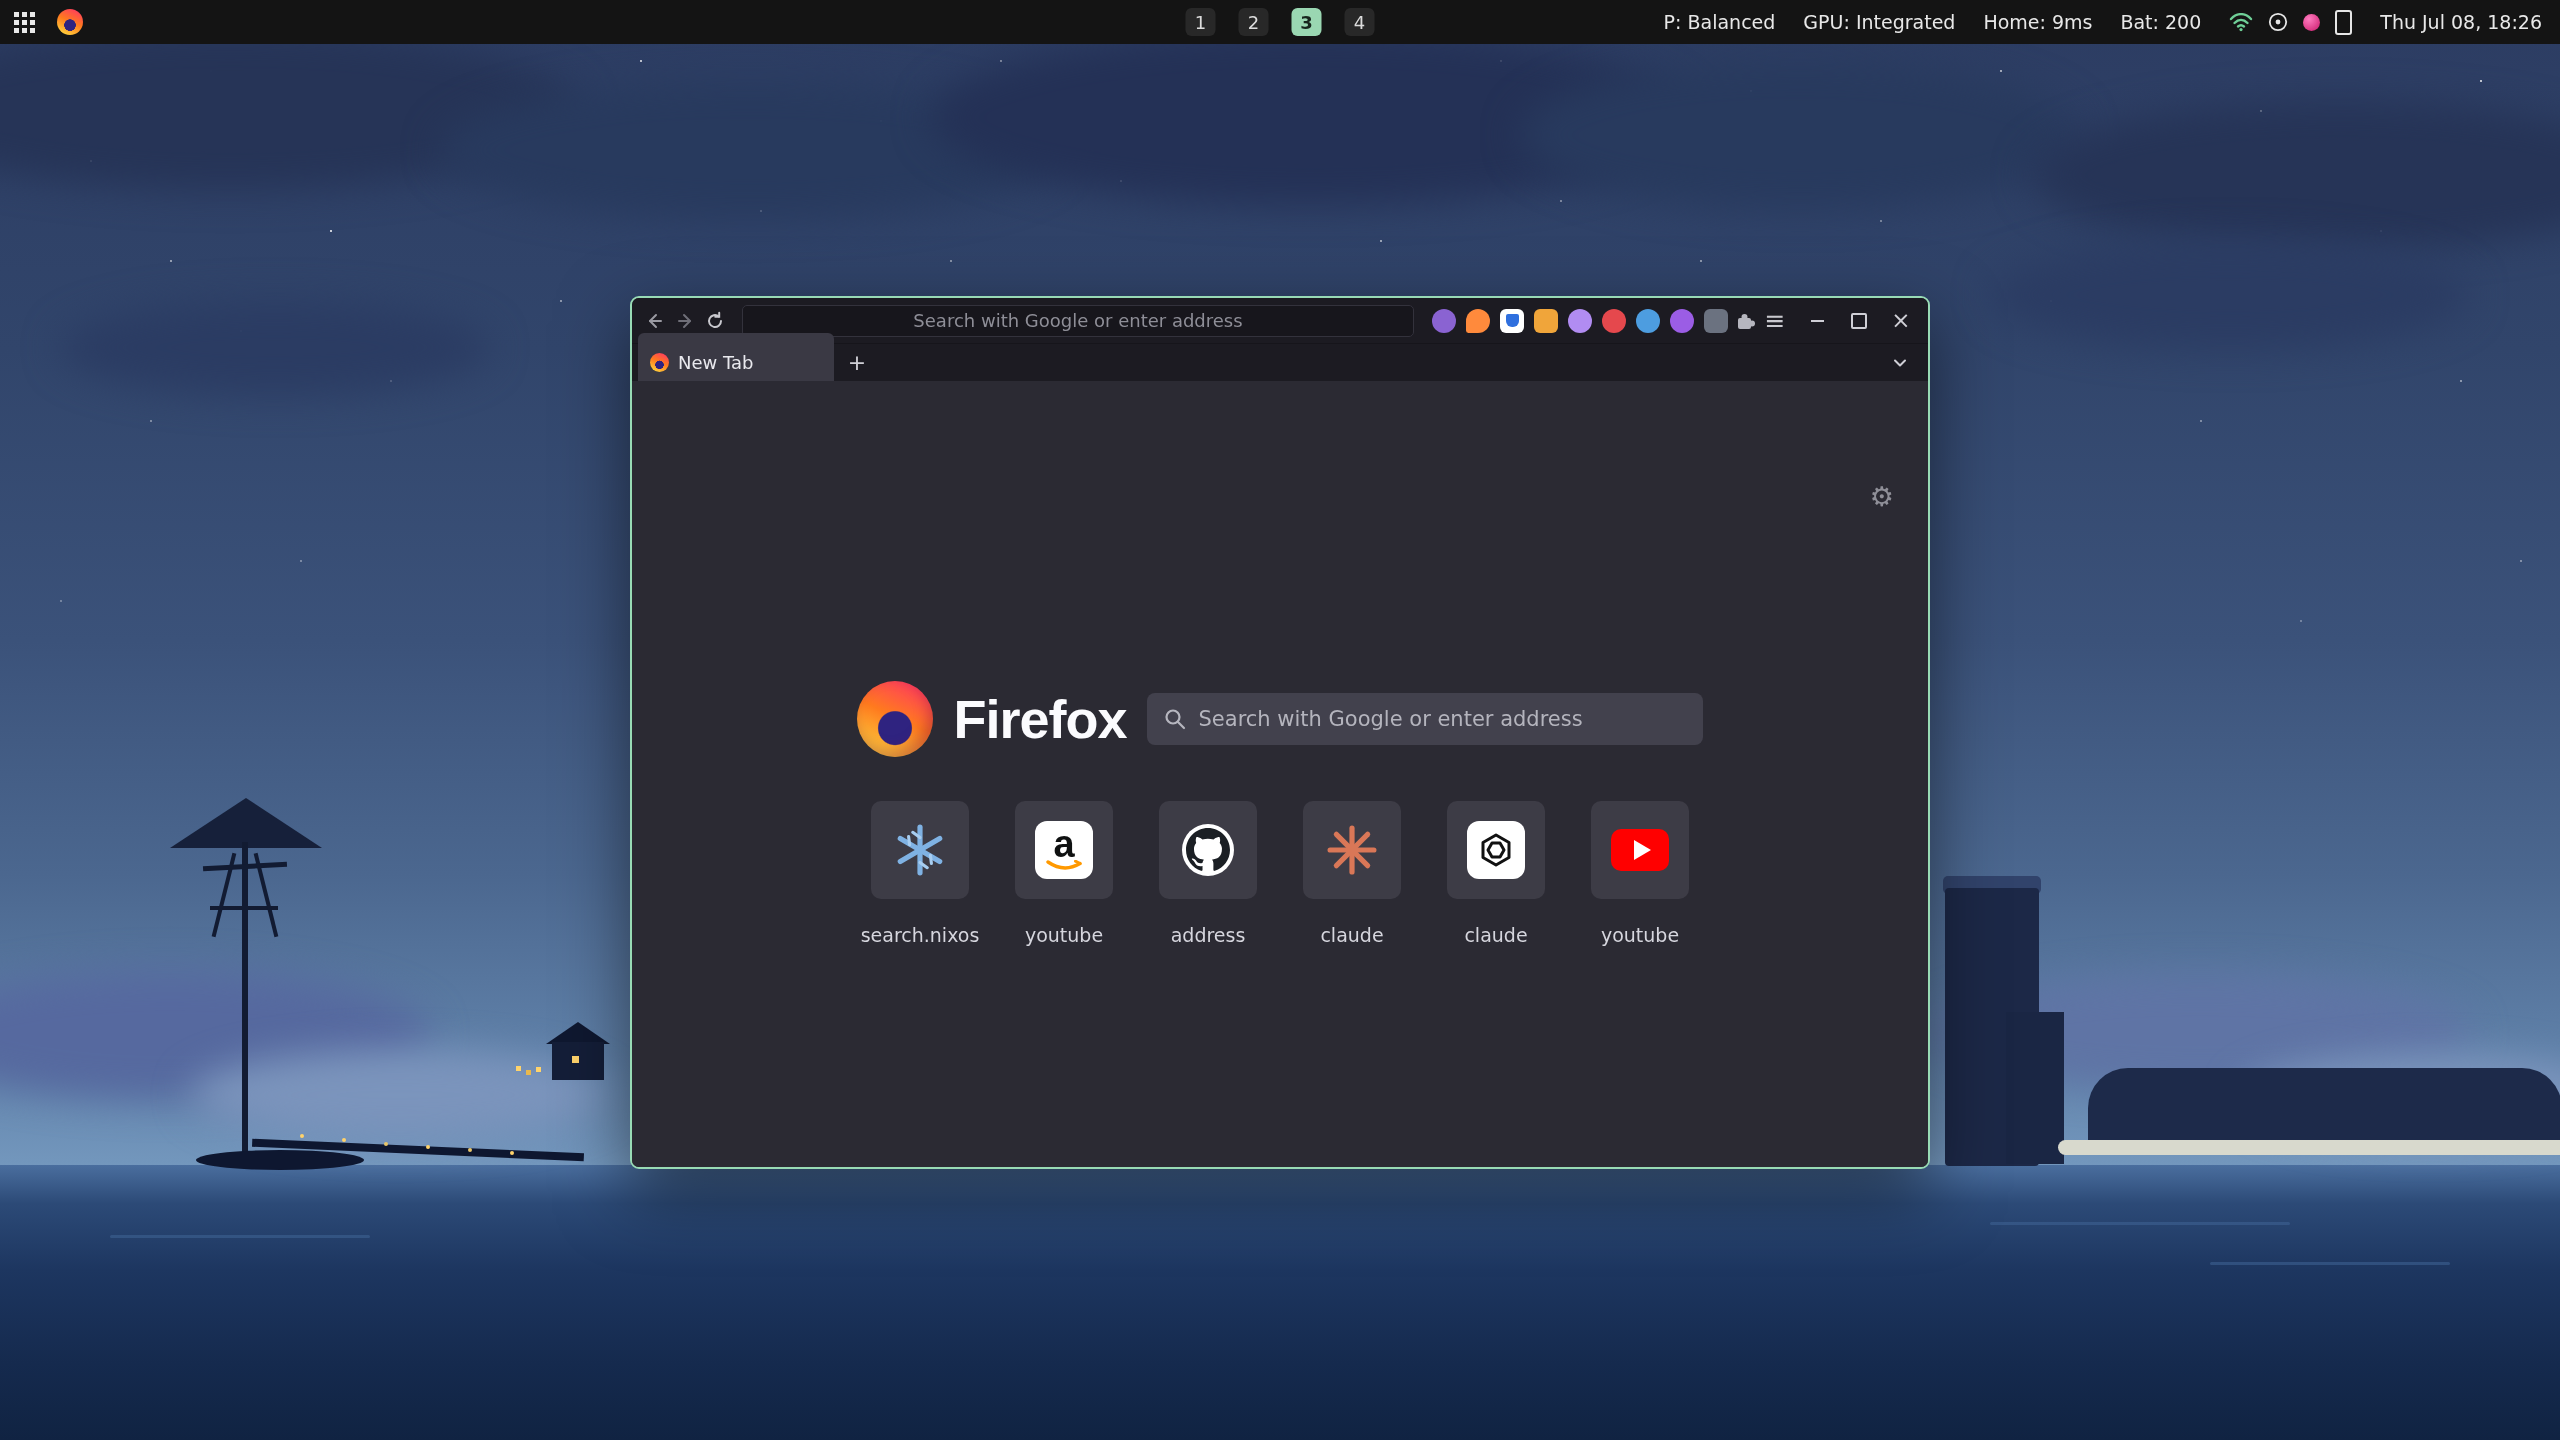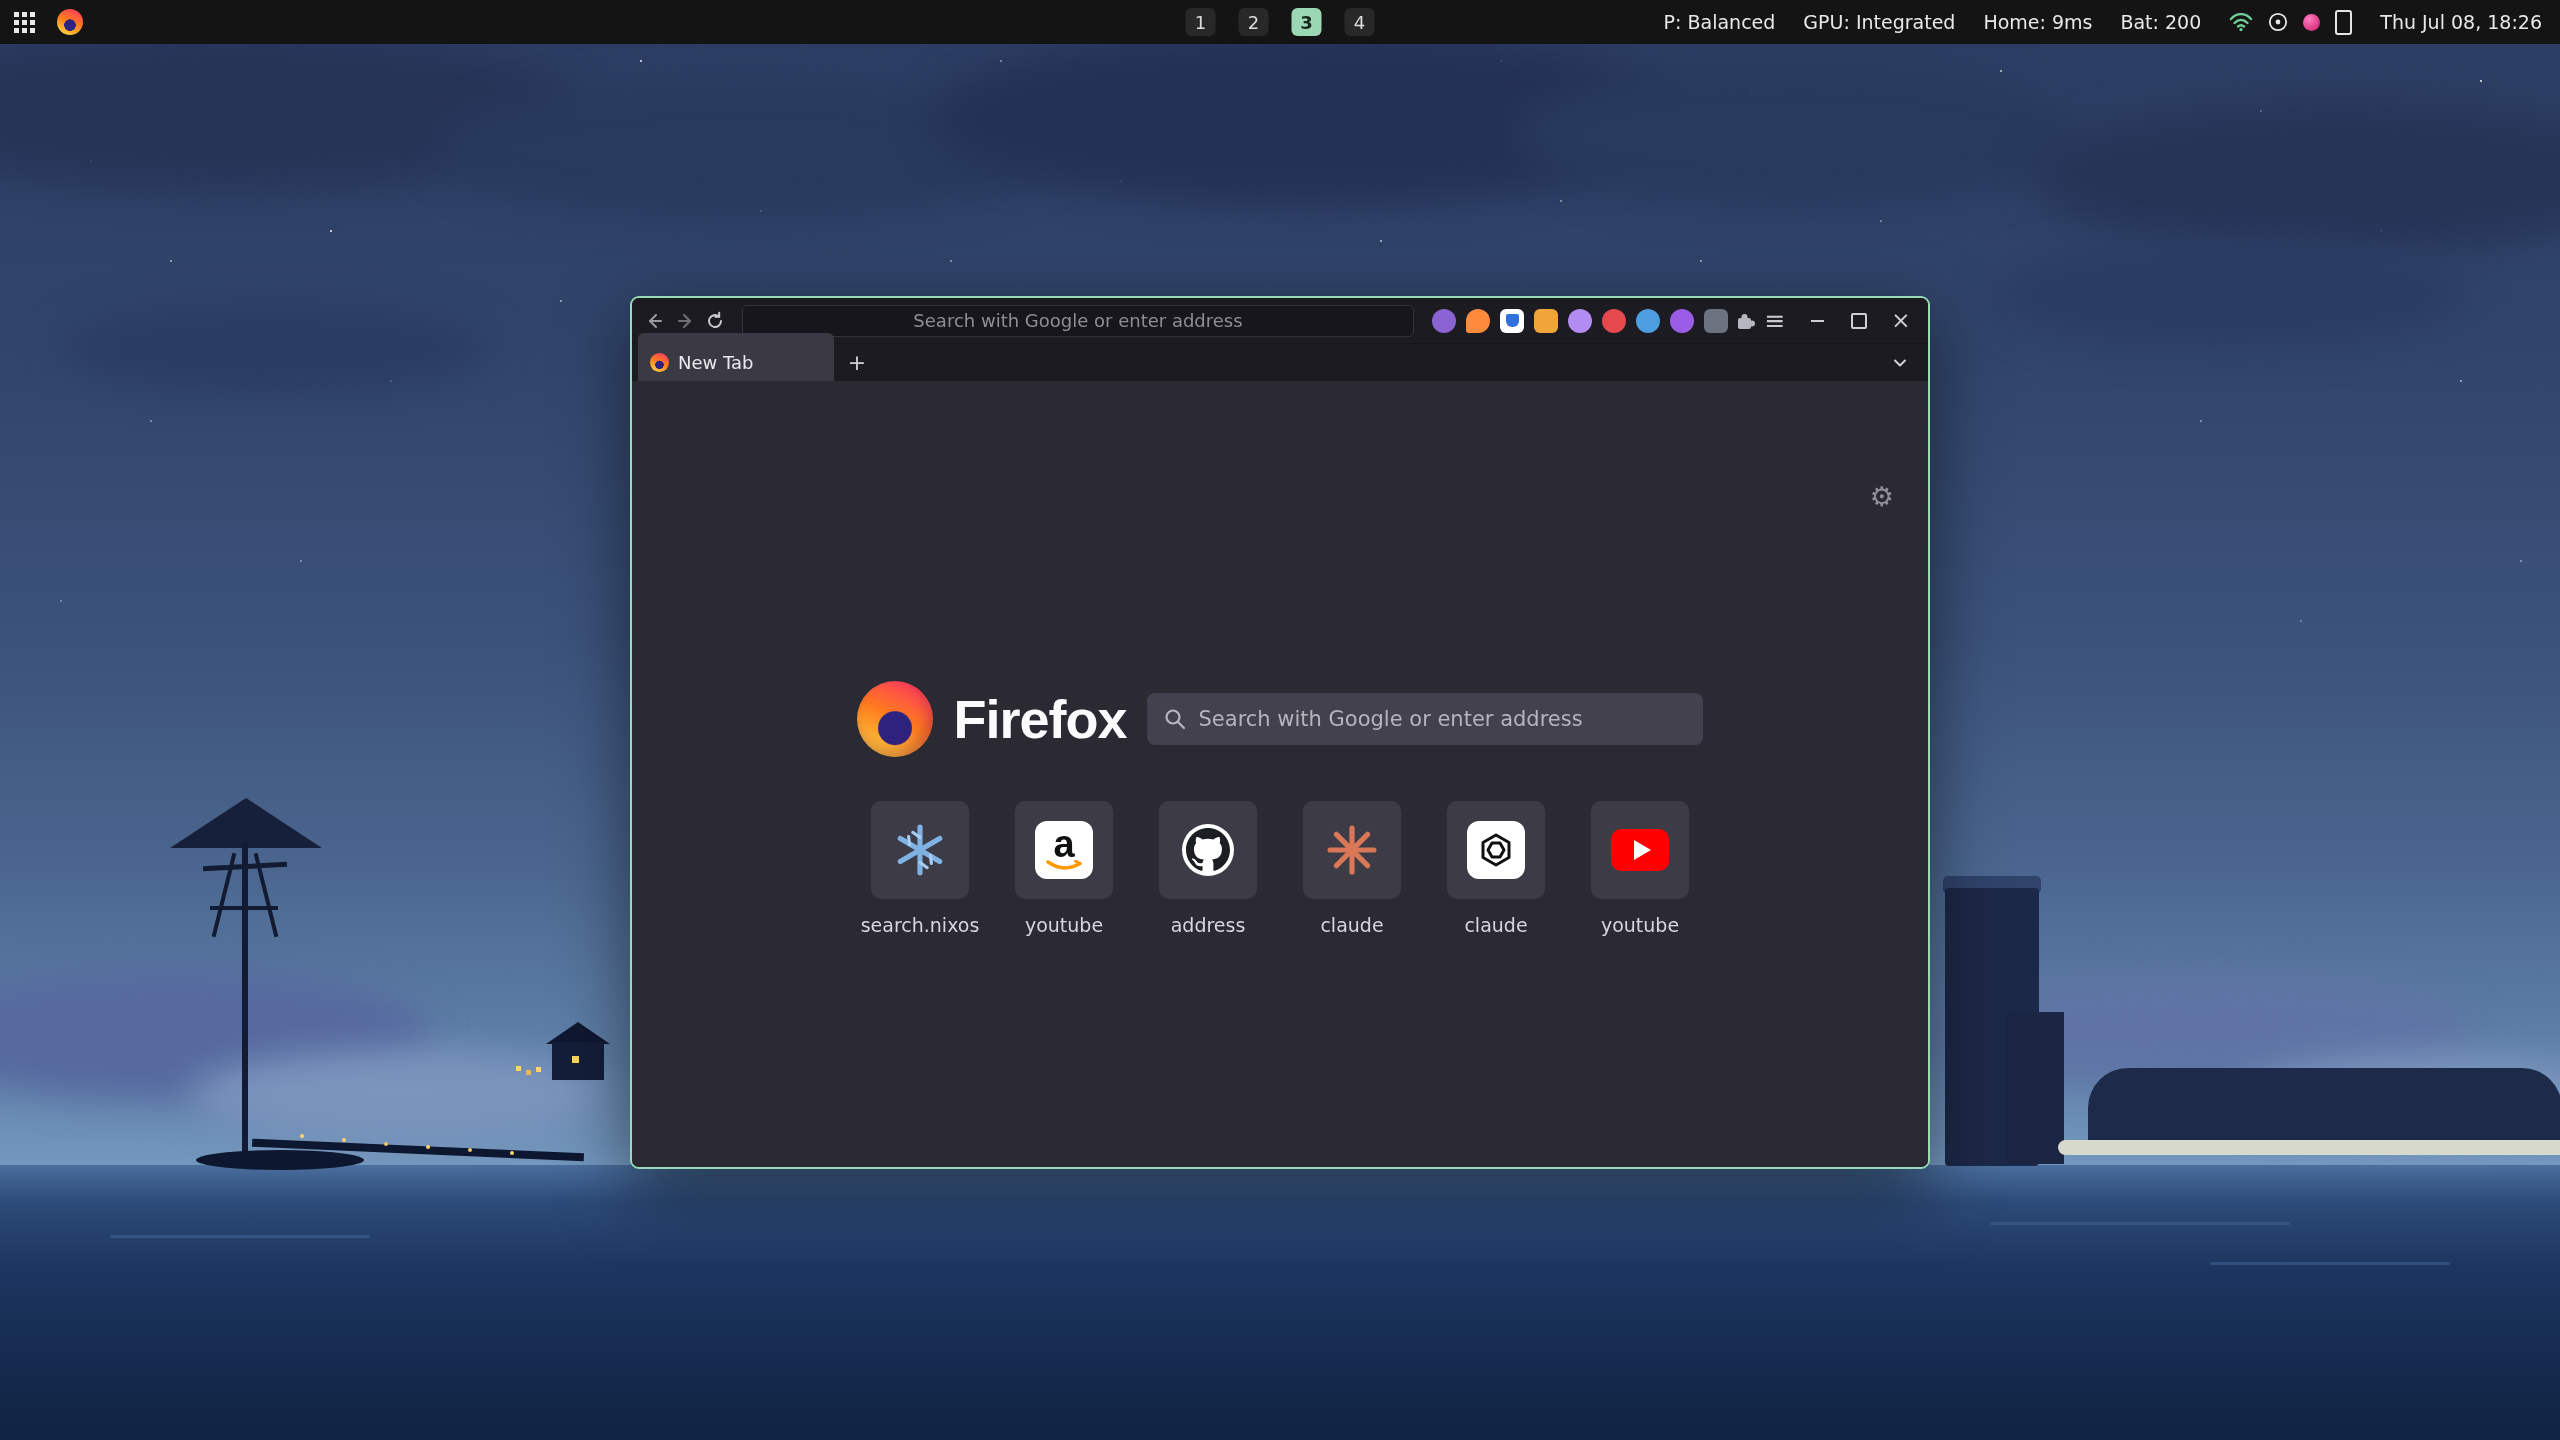--- a/index.html
+++ b/index.html
@@ -108,21 +108,21 @@
   .wordmark{font-size:54px;font-weight:bold;color:#fbfbfe;letter-spacing:-1px;font-family:"Liberation Sans","DejaVu Sans",sans-serif;}
   .search-wrap{position:relative;}
   input.ntsearch{width:488px;height:52px;background:#42414d;border:none;border-radius:8px;color:#e8e8ee;
     font-size:21px;font-family:inherit;outline:none;padding:0 16px 0 52px;}
   input.ntsearch::placeholder{color:#b4b4bd;}
   .mag{position:absolute;left:16px;top:14px;}
 
   .tiles{position:absolute;left:0;right:0;top:420px;display:flex;justify-content:center;gap:46px;}
   .tile{width:98px;display:flex;flex-direction:column;align-items:center;}
   .tile-card{width:98px;height:98px;background:#3d3c46;border-radius:10px;display:flex;align-items:center;justify-content:center;}
-  .tile-label{margin-top:15px;font-size:19px;color:#d6d6de;white-space:nowrap;}
+  .tile-label{margin-top:25px;font-size:19px;color:#d6d6de;white-space:nowrap;}
   .whitebox{width:58px;height:58px;background:#fff;border-radius:12px;display:flex;flex-direction:column;align-items:center;justify-content:center;}
   .am-a{font-size:38px;font-weight:bold;color:#0f1111;line-height:.8;margin-top:2px;font-family:"Liberation Sans",sans-serif;}
   .ytbox{width:58px;height:42px;background:#f00;border-radius:10px;display:flex;align-items:center;justify-content:center;}
   .yt-tri{width:0;height:0;border-left:17px solid #fff;border-top:10px solid transparent;border-bottom:10px solid transparent;margin-left:4px;}
 </style>
 </head>
 <body>
 
 <div id="desktop">
 

